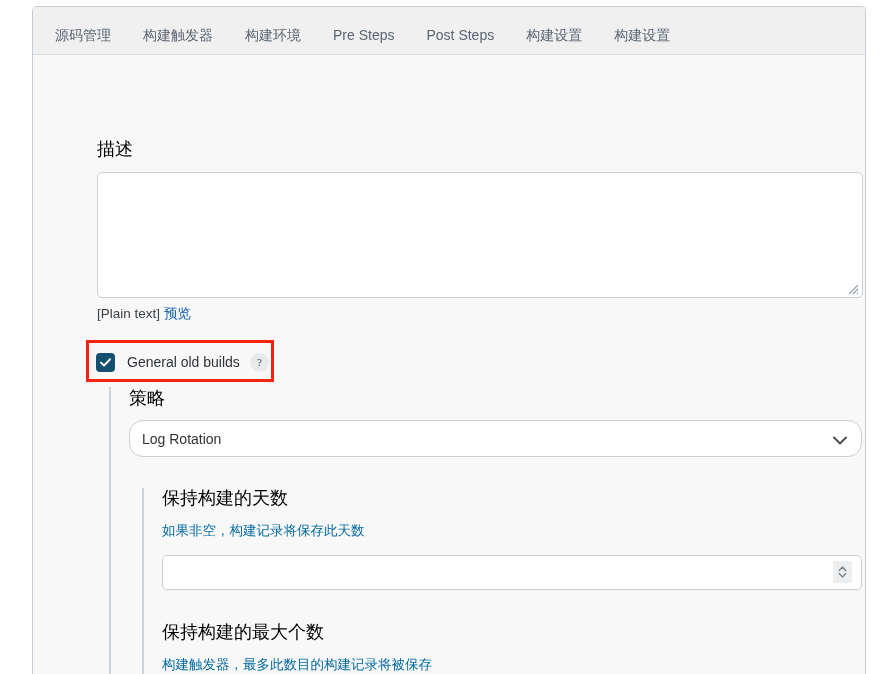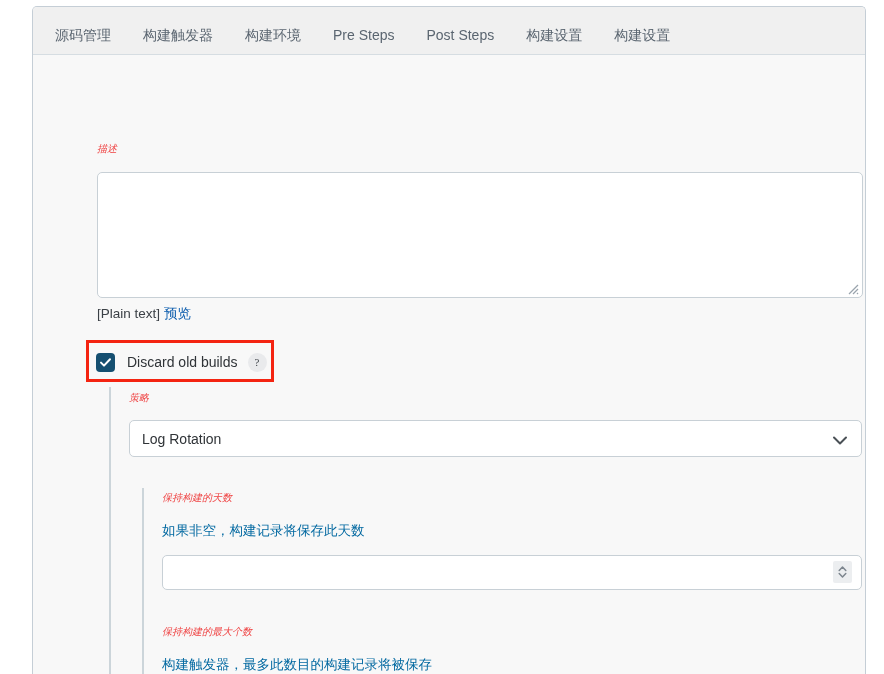--- a/index.html
+++ b/index.html
@@ -67,24 +67,23 @@
 
   
   .panel-body {
     position: relative;
     background: #f8f8f8;
     padding: 0;
     height: 652px;
   }
 
   .field-label {
-    font-size: 10px;
-    color: #ef4444;
+    font-size: 18px;
+    color: #000000;
     line-height: 18px;
-    font-style: italic;
   }
   .help-text {
     font-size: 13.5px;
     color: #0369a1;
     line-height: 18px;
   }
 
   
   .desc-label {
     position: absolute;
@@ -215,21 +214,21 @@
     left: 96px;
     top: 365px;
     width: 733px;
     height: 37px;
   }
   .select-box {
     width: 100%;
     height: 100%;
     background: #ffffff;
     border: 1px solid #c8d0d6;
-    border-radius: 5px;
+    border-radius: 14px;
     box-sizing: border-box;
     display: flex;
     align-items: center;
     padding: 0 12px;
     font-size: 14px;
     color: #2f3337;
     cursor: pointer;
   }
   .chevron {
     position: absolute;
@@ -307,21 +306,21 @@
     <div class="markup-row">
       <span>[Plain text]</span><a class="preview-link">预览</a>
     </div>
 
     <div class="checkbox-row">
       <span class="cbx">
         <svg width="13" height="13" viewBox="0 0 13 13">
           <path d="M2 6.6 L5 9.6 L11 3.2" fill="none" stroke="#ffffff" stroke-width="2" stroke-linecap="round" stroke-linejoin="round"></path>
         </svg>
       </span>
-      <span class="cbx-label">Discard old builds</span>
+      <span class="cbx-label">General old builds</span>
       <span class="help-badge">?</span>
     </div>
     <div class="red-highlight"></div>
 
     <div class="guide-outer"></div>
     <div class="guide-inner"></div>
 
     <div class="field-label strategy-label">策略</div>
     <div class="select-wrap">
       <div class="select-box">

